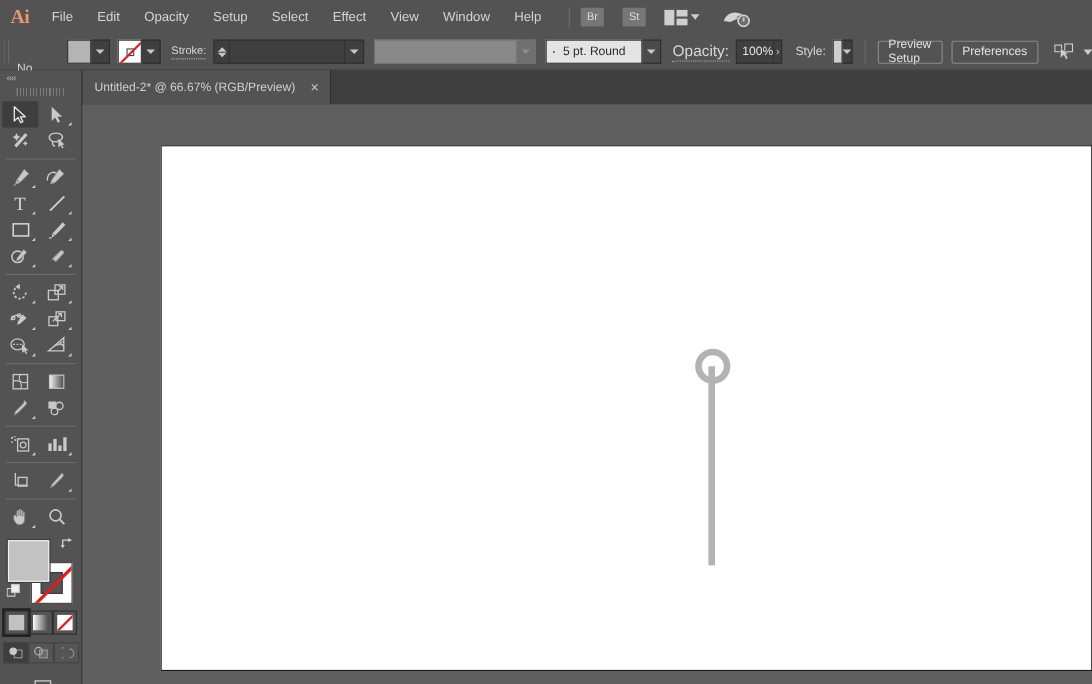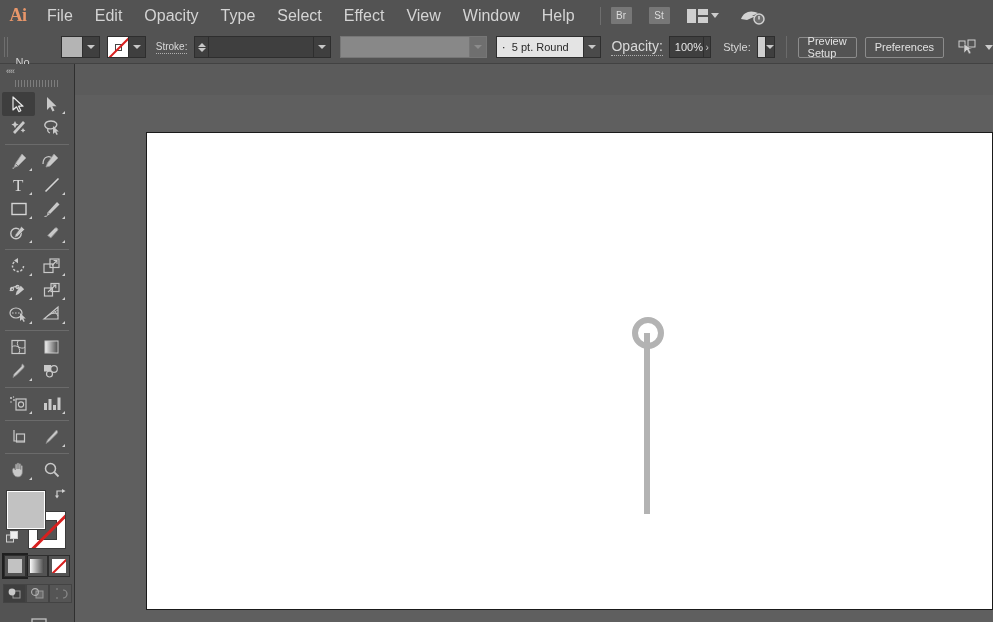--- a/index.html
+++ b/index.html
@@ -20,21 +20,21 @@
   }
   .ai-logo {
     width: 36px; height: 31px;
     display: flex; align-items: center; justify-content: center;
     color: #e8966a; font-weight: bold; font-size: 18px;
     font-family: "Liberation Serif", serif;
     letter-spacing: -0.5px;
   }
   .menu-item {
     padding: 0 11px; height: 31px; line-height: 31px;
-    font-size: 16px; color: #d4d4d4; cursor: default; white-space: nowrap;
+    font-size: 12px; color: #d4d4d4; cursor: default; white-space: nowrap;
   }
   .menu-sep {
     width: 1px; height: 18px; background: #6e6e6e; margin: 0 10px 0 14px;
   }
   .sq-btn {
     width: 21px; height: 17px; background: #777777;
     color: #dcdcdc; font-size: 10px;
     display: flex; align-items: center; justify-content: center;
     margin-right: 17px; cursor: default; border-radius: 1px;
   }
@@ -268,21 +268,21 @@
 <body>
 
 <div id="app">
 
   <div class="menubar">
     <div class="ai-logo">Ai</div>
 
     <div class="menu-item">File</div>
     <div class="menu-item">Edit</div>
     <div class="menu-item">Opacity</div>
-    <div class="menu-item">Type</div>
+    <div class="menu-item">Setup</div>
     <div class="menu-item">Select</div>
     <div class="menu-item">Effect</div>
     <div class="menu-item">View</div>
     <div class="menu-item">Window</div>
     <div class="menu-item">Help</div>
 
     <div class="menu-sep"></div>
 
     <div class="sq-btn">Br</div>
     <div class="sq-btn">St</div>
@@ -371,20 +371,26 @@
     <div class="align-ic">
       <svg width="20" height="16" viewBox="0 0 20 16">
         <rect x="1" y="2" width="6" height="6" fill="none" stroke="#cfcfcf" stroke-width="1"></rect>
         <rect x="10" y="1" width="7" height="7" fill="none" stroke="#cfcfcf" stroke-width="1"></rect>
         <path d="M6 5 L6 14 L9 11 L11 15 L13 14 L11 10 L14 10 Z" fill="#cfcfcf" stroke="#5b5b5b" stroke-width="0.6"></path>
       </svg>
     </div>
     <div class="chev" style="margin-left:7px;"></div>
   </div>
 
+  <div class="tabbar">
+    <div class="doctab">
+      <span class="title">Untitled-2* @ 66.67% (RGB/Preview)</span>
+      <span class="closex">×</span>
+    </div>
+  </div>
 
   <div class="toolpanel">
     <div class="tp-header">
       <span class="tp-collapse">««</span>
     </div>
     <div class="tp-grip"></div>
 
     <div class="toolgrid">
       <div class="tool sel">
         <svg width="15" height="17" viewBox="0 0 15 17">

